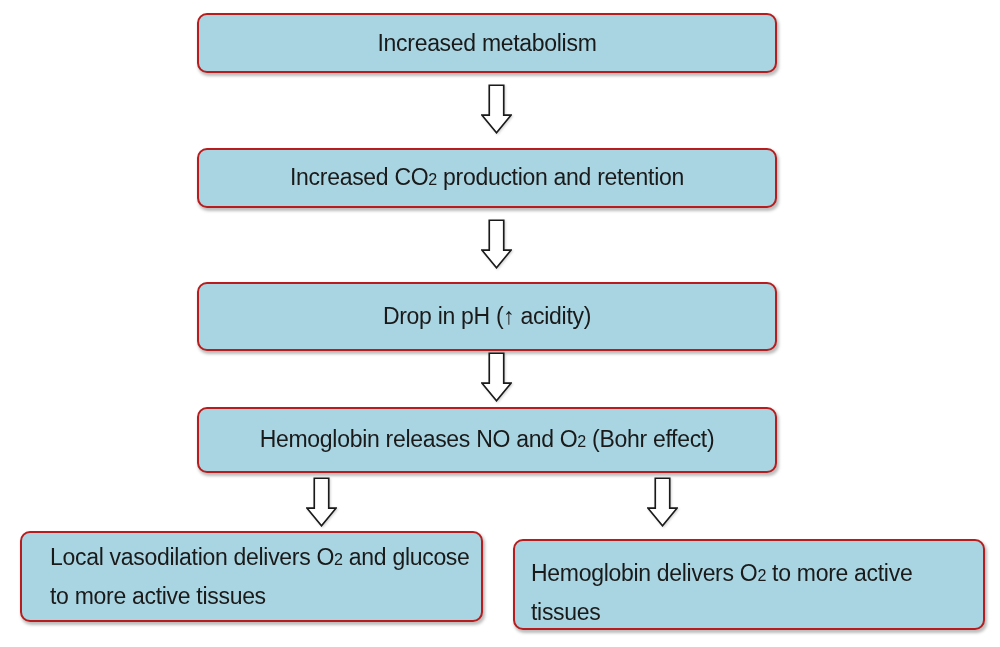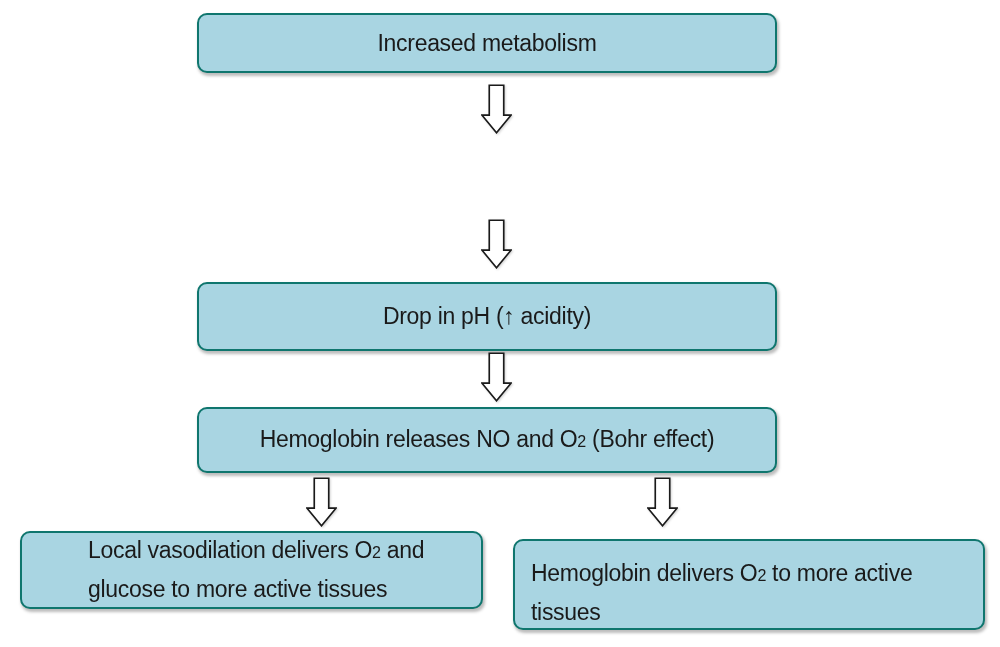--- a/index.html
+++ b/index.html
@@ -12,21 +12,21 @@
     position: relative;
     width: 1000px;
     height: 647px;
     background: #ffffff;
     overflow: hidden;
   }
   .box {
     position: absolute;
     box-sizing: border-box;
     background: #a9d5e2;
-    border: 2px solid #0f766e;
+    border: 2px solid #b91c1c;
     border-radius: 10px;
     box-shadow: 1.5px 2.5px 3px rgba(90, 90, 90, 0.40);
     color: #1a1a1a;
     font-size: 23px;
     letter-spacing: -0.3px;
     display: flex;
     align-items: center;
     justify-content: center;
     text-align: center;
     line-height: 37px;
@@ -34,23 +34,23 @@
   .box .txt-small {
     font-size: 0.70em;
   }
   
   .b1 { left: 197px; top: 13px;  width: 580px; height: 60px; }
   .b2 { left: 197px; top: 148px; width: 580px; height: 60px; }
   .b3 { left: 197px; top: 282px; width: 580px; height: 69px; }
   .b4 { left: 197px; top: 407px; width: 580px; height: 66px; }
   
   .b5 {
-    left: 20px; top: 531px; width: 463px; height: 78px;
+    left: 20px; top: 531px; width: 463px; height: 91px;
     justify-content: flex-start; text-align: left;
-    padding: 0 10px 0 66px;
+    padding: 0 10px 0 28px;
   }
   .b6 {
     left: 513px; top: 539px; width: 472px; height: 91px;
     justify-content: flex-start; text-align: left;
     padding: 16px 12px 0 16px;
   }
   .arrow {
     position: absolute;
     width: 31px;
     height: 50px;
@@ -74,20 +74,23 @@
 <div class="stage">
 
   <div class="box b1">
       <span><span>Increased metabolism</span></span>
     </div>
 
   <svg class="arrow a1" viewBox="0 0 30 48" xmlns="http://www.w3.org/2000/svg">
     <polygon points="8,1 22,1 22,30 29,30 15,47 1,30 8,30"></polygon>
   </svg>
 
+  <div class="box b2">
+      <span><span>Increased CO</span><span class="txt-small">2</span><span> production and retention</span></span>
+    </div>
 
   <svg class="arrow a2" viewBox="0 0 30 48" xmlns="http://www.w3.org/2000/svg">
     <polygon points="8,1 22,1 22,30 29,30 15,47 1,30 8,30"></polygon>
   </svg>
 
   <div class="box b3">
       <span><span>Drop in pH (↑ acidity)</span></span>
     </div>
 
   <svg class="arrow a3" viewBox="0 0 30 48" xmlns="http://www.w3.org/2000/svg">

